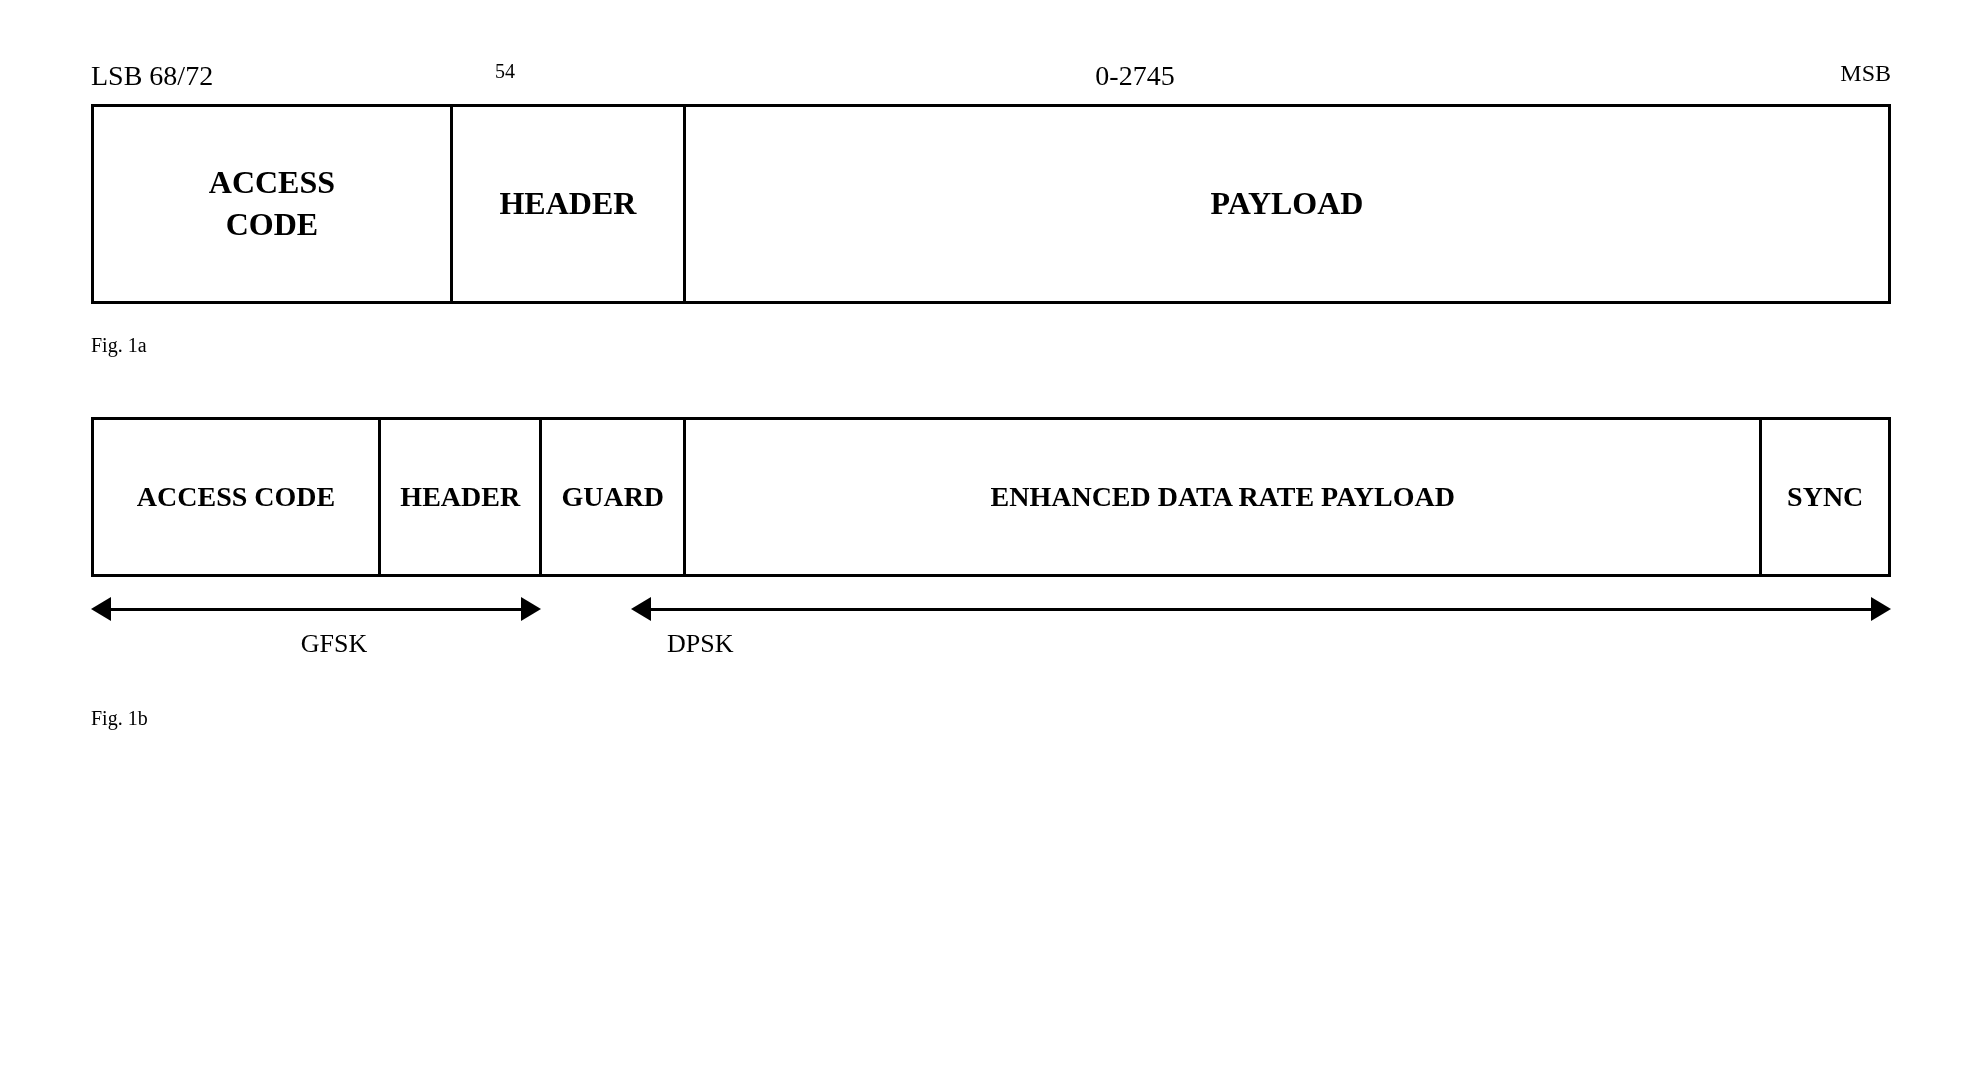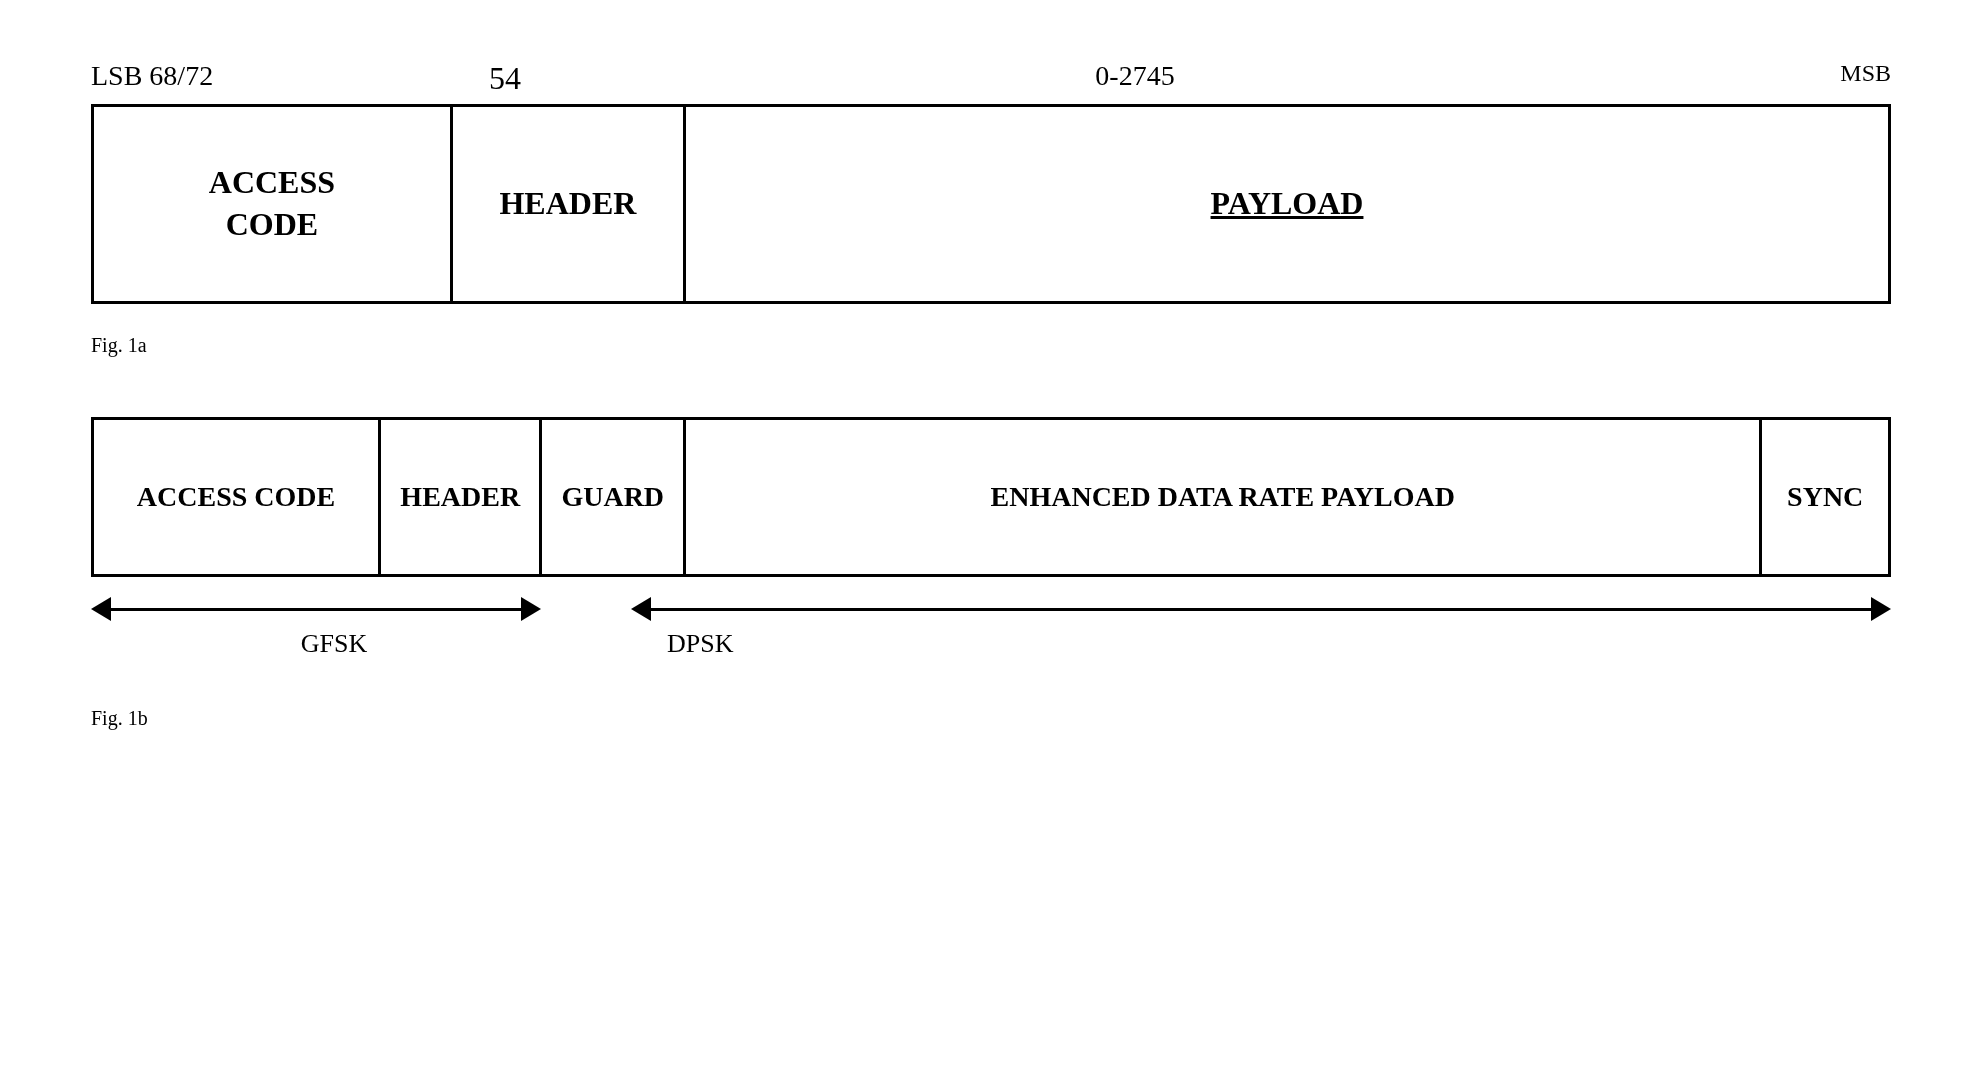--- a/index.html
+++ b/index.html
@@ -40,21 +40,21 @@
     .fig1a-label-lsb {
       position: absolute;
       left: 0;
       font-size: 28px;
     }
 
     .fig1a-label-54 {
       position: absolute;
       left: 23%;
       transform: translateX(-50%);
-      font-size: 32px;
+      font-size: 20px;
     }
 
     .fig1a-label-range {
       position: absolute;
       left: 58%;
       transform: translateX(-50%);
       font-size: 28px;
     }
 
     .fig1a-label-msb {
@@ -76,21 +76,20 @@
       align-items: center;
       justify-content: center;
       font-size: 32px;
       font-weight: bold;
       text-align: center;
       line-height: 1.3;
     }
 
     .fig1a-cell:last-child {
       border-right: none;
-      text-decoration: underline;
     }
 
     .cell-access {
       width: 20%;
     }
 
     .cell-header-1a {
       width: 13%;
     }
 

